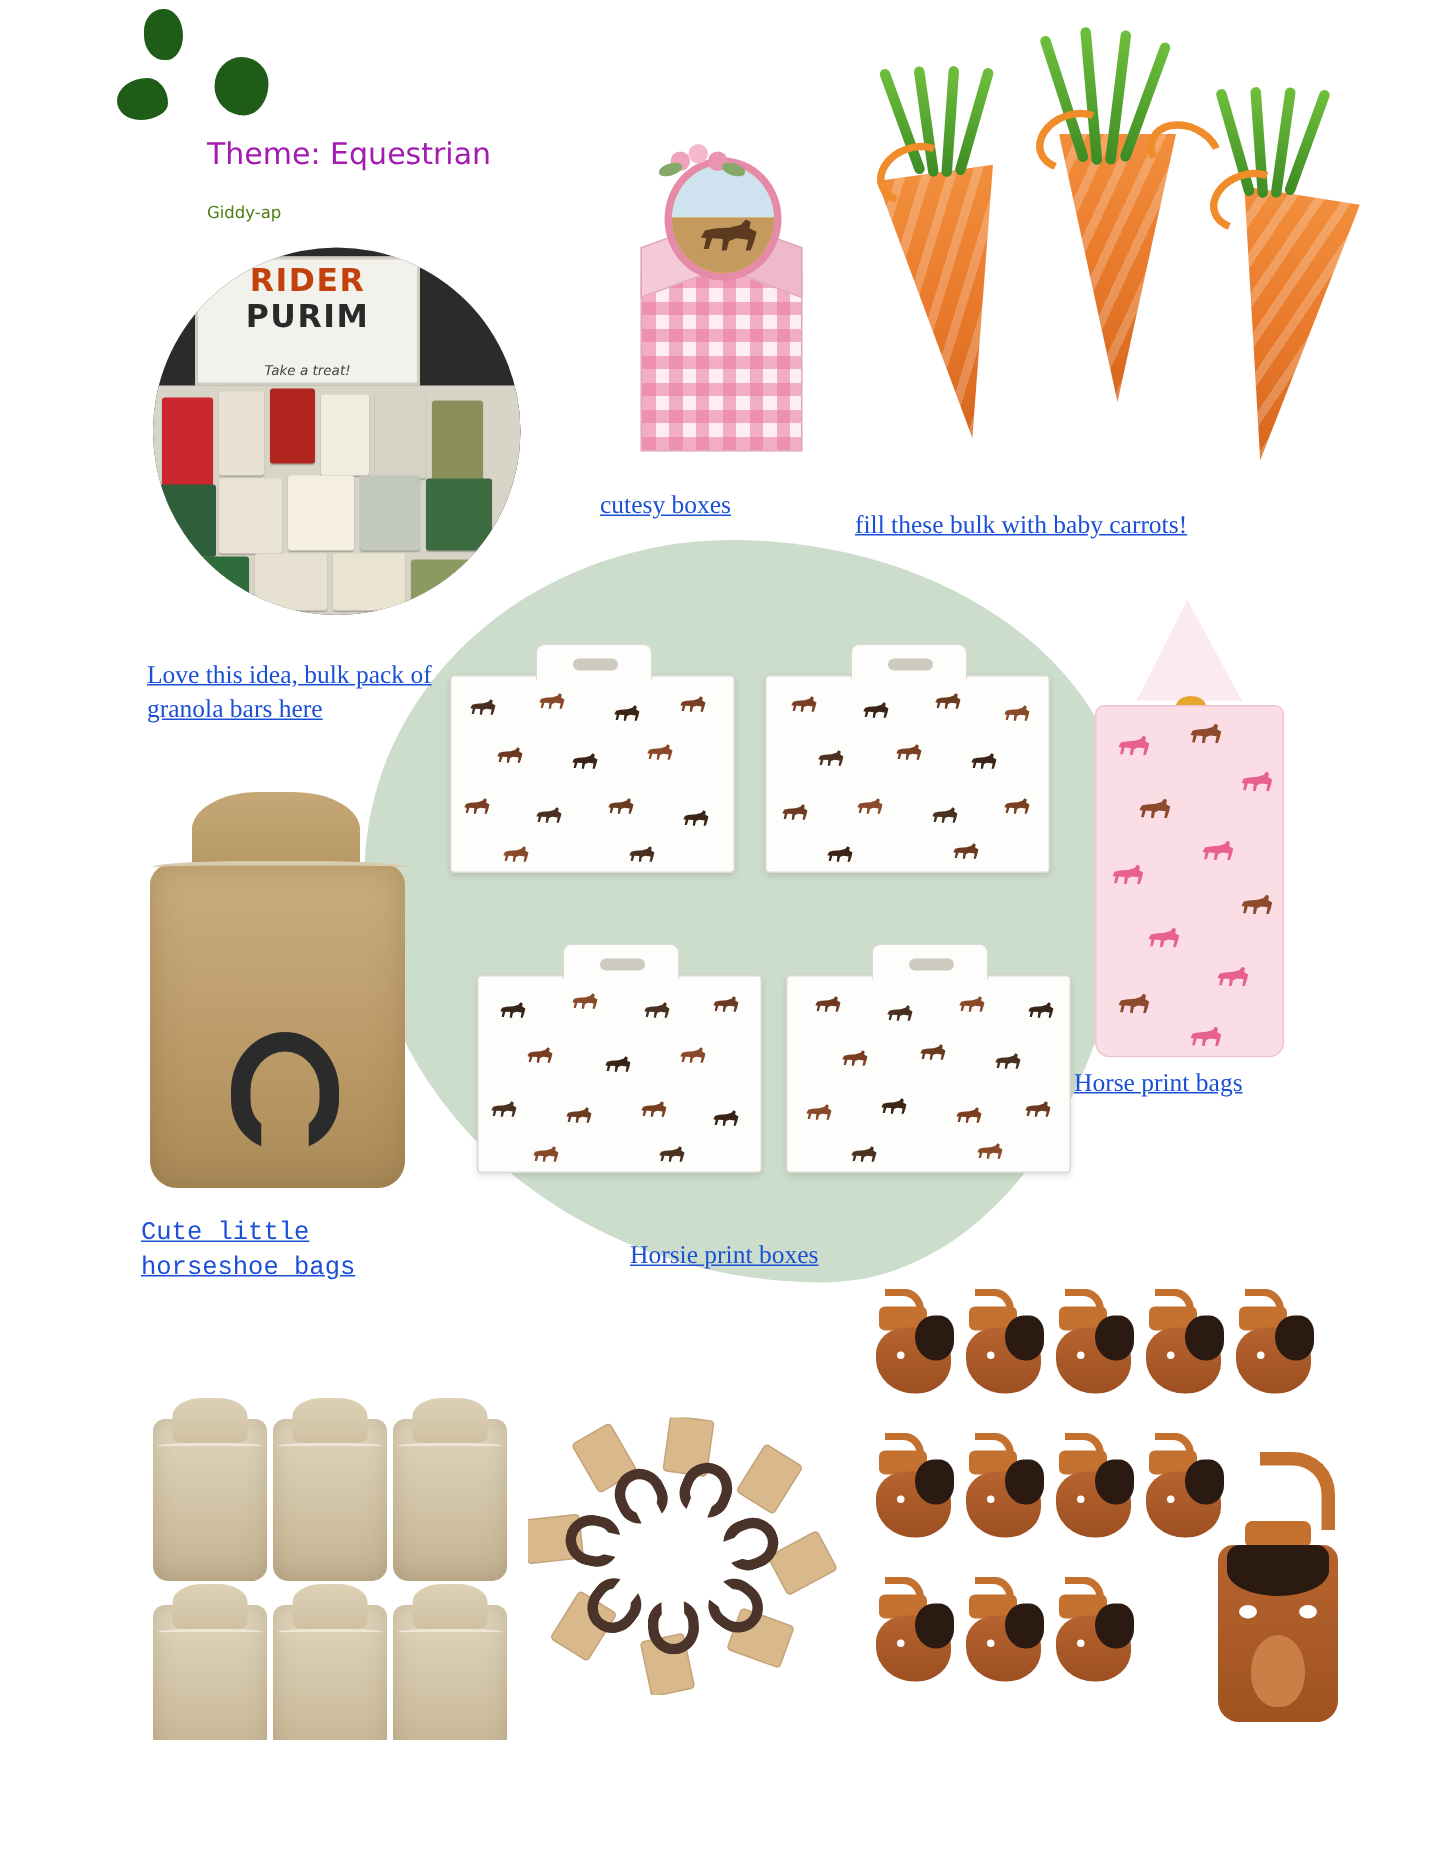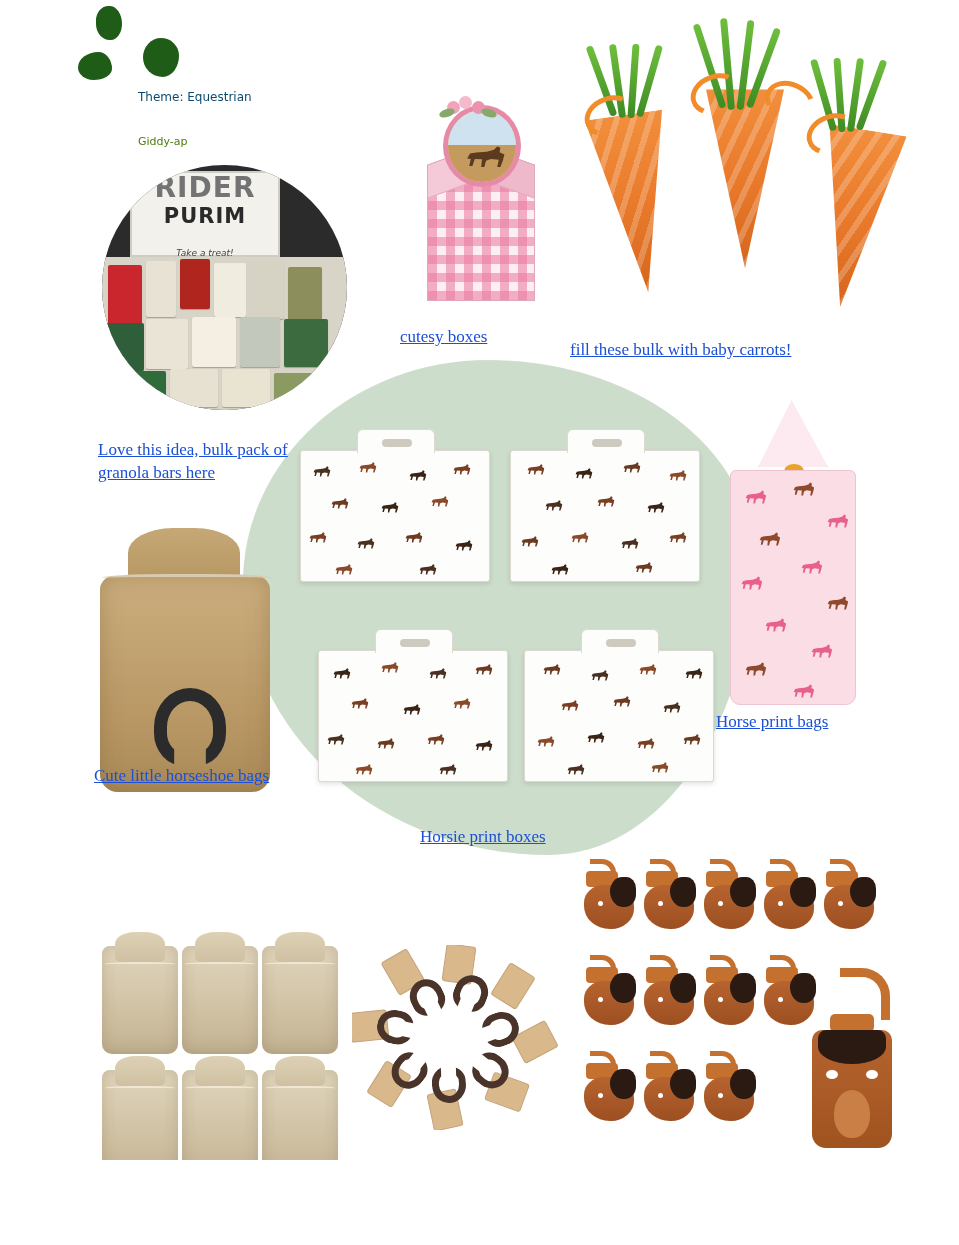--- a/index.html
+++ b/index.html
@@ -37,21 +37,21 @@
   }
 
   .title {
     position: absolute; left: 138px; top: 16px;
     font-size: 27px; letter-spacing: 0.5px;
     color: #231f20; font-weight: 400;
     font-family: "DejaVu Sans", sans-serif;
   }
   .subtitle {
     position: absolute; left: 138px; top: 90px;
-    font-size: 12px; color: #0c4a6e;
+    font-size: 20px; color: #a21caf;
     font-family: "DejaVu Sans", sans-serif;
   }
   .tagline {
     position: absolute; left: 138px; top: 135px;
     font-size: 11px; color: #4d7c0f;
     font-family: "DejaVu Sans", sans-serif;
   }
 
   
   .cap {
@@ -80,21 +80,21 @@
     left: 102px; top: 165px; width: 245px; height: 245px;
     border-radius: 50%;
     background: #2b2b2b;
   }
   .rf-sign {
     position: absolute; left: 28px; top: 6px; width: 150px; height: 86px;
     background: #f2f1ec; border: 2px solid #cfccc2;
     display: flex; flex-direction: column; align-items: center; justify-content: center;
     font-family: "DejaVu Sans", sans-serif;
   }
-  .rf-sign .l1 { font-size: 28px; font-weight: 700; letter-spacing: 1px; color: #737373; }
+  .rf-sign .l1 { font-size: 21px; font-weight: 700; letter-spacing: 1px; color: #c2410c; }
   .rf-sign .l2 { font-size: 21px; font-weight: 700; letter-spacing: 1px; color: #2a2a2a; }
   .rf-sign .l3 { font-size: 9px; font-style: italic; color: #444; margin-top: 20px; }
   .rf-tray {
     position: absolute; left: 0; top: 92px; width: 245px; height: 153px;
     background: #d9d4c8;
   }
   .snack {
     position: absolute; border-radius: 2px;
     box-shadow: 0 1px 1px rgba(0,0,0,.25);
   }
@@ -643,20 +643,20 @@
   </div>
 
   <div class="cap" style="left:400px; top:325px; width:150px;">cutesy boxes </div>
 
   <div class="cap" style="left:570px; top:338px; width:300px;">fill these bulk with baby carrots! </div>
 
   <div class="cap" style="left:98px; top:438px; width:190px;">Love this idea, bulk pack of granola bars here </div>
 
   <div class="cap" style="left:716px; top:710px; width:200px;">Horse print bags </div>
 
-  <div class="cap" style="left:94px; top:764px; width:200px;">Cute little horseshoe bags</div>
+  <div class="cap" style="left:94px; top:811px; width:200px;font-family:Liberation Mono, monospace;">Cute little horseshoe bags</div>
 
   <div class="cap" style="left:420px; top:825px; width:220px;">Horsie print boxes</div>
 
 
 
 
 </div>
 
 </body></html>

